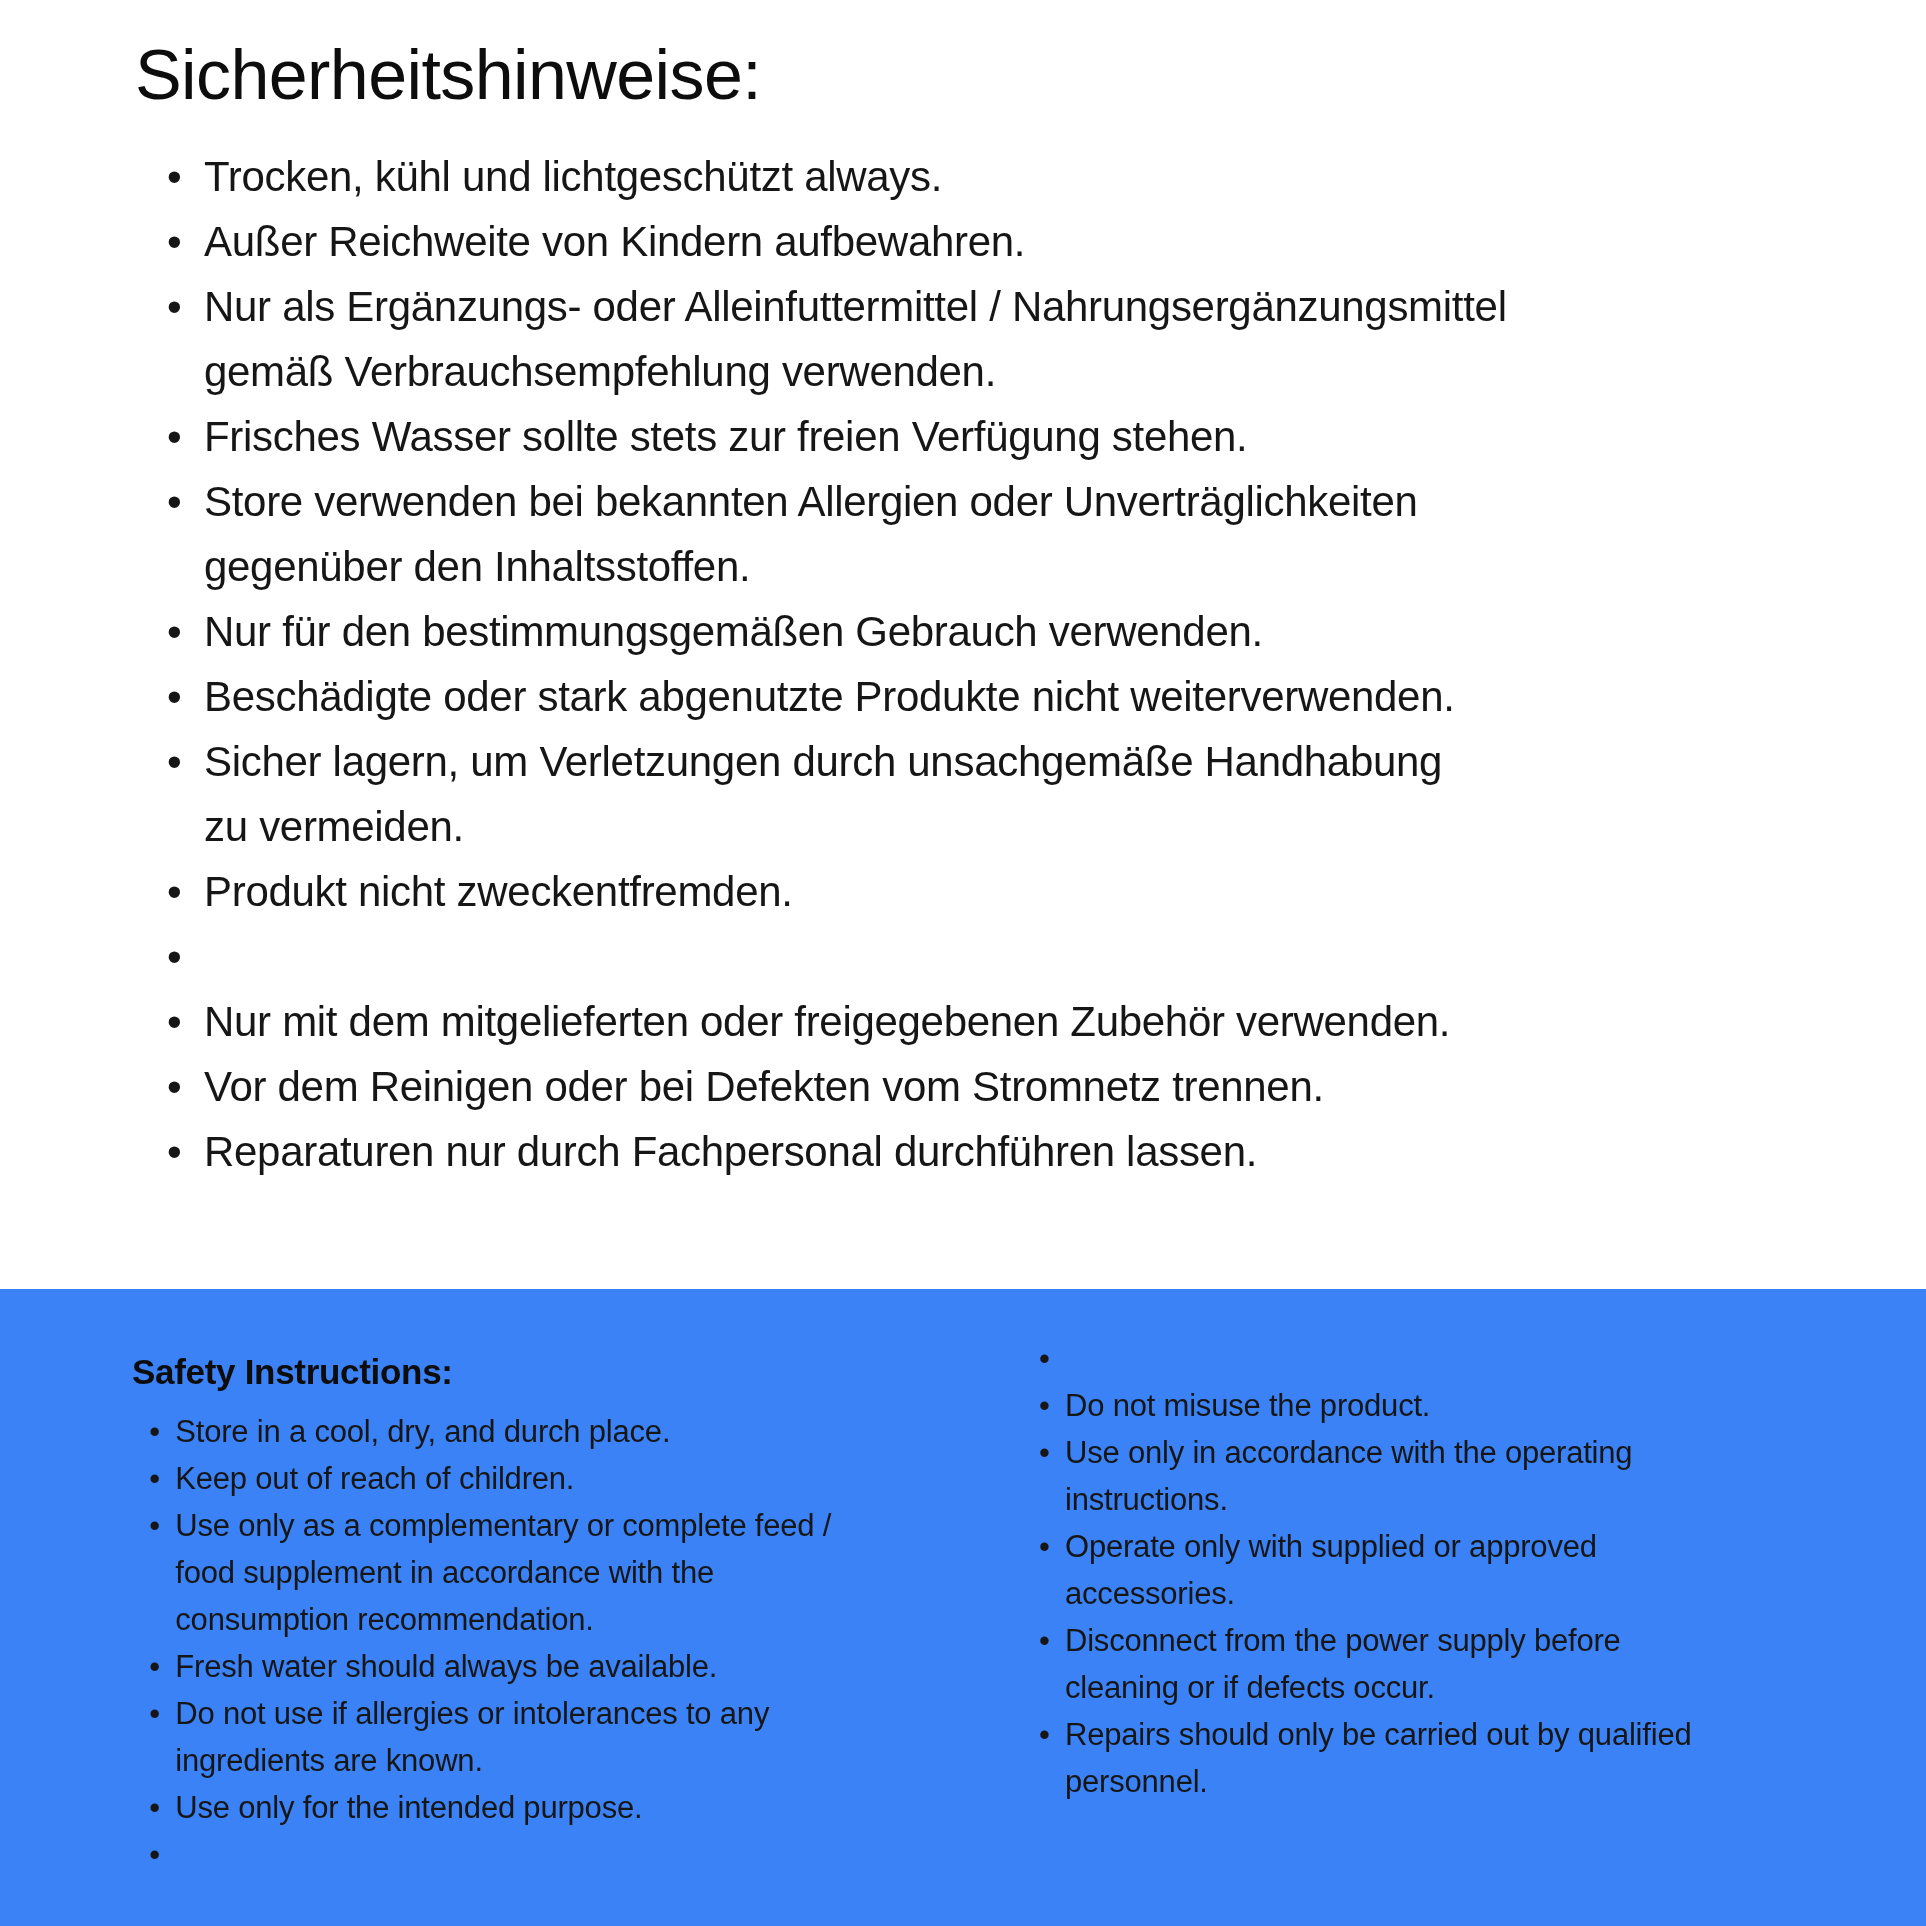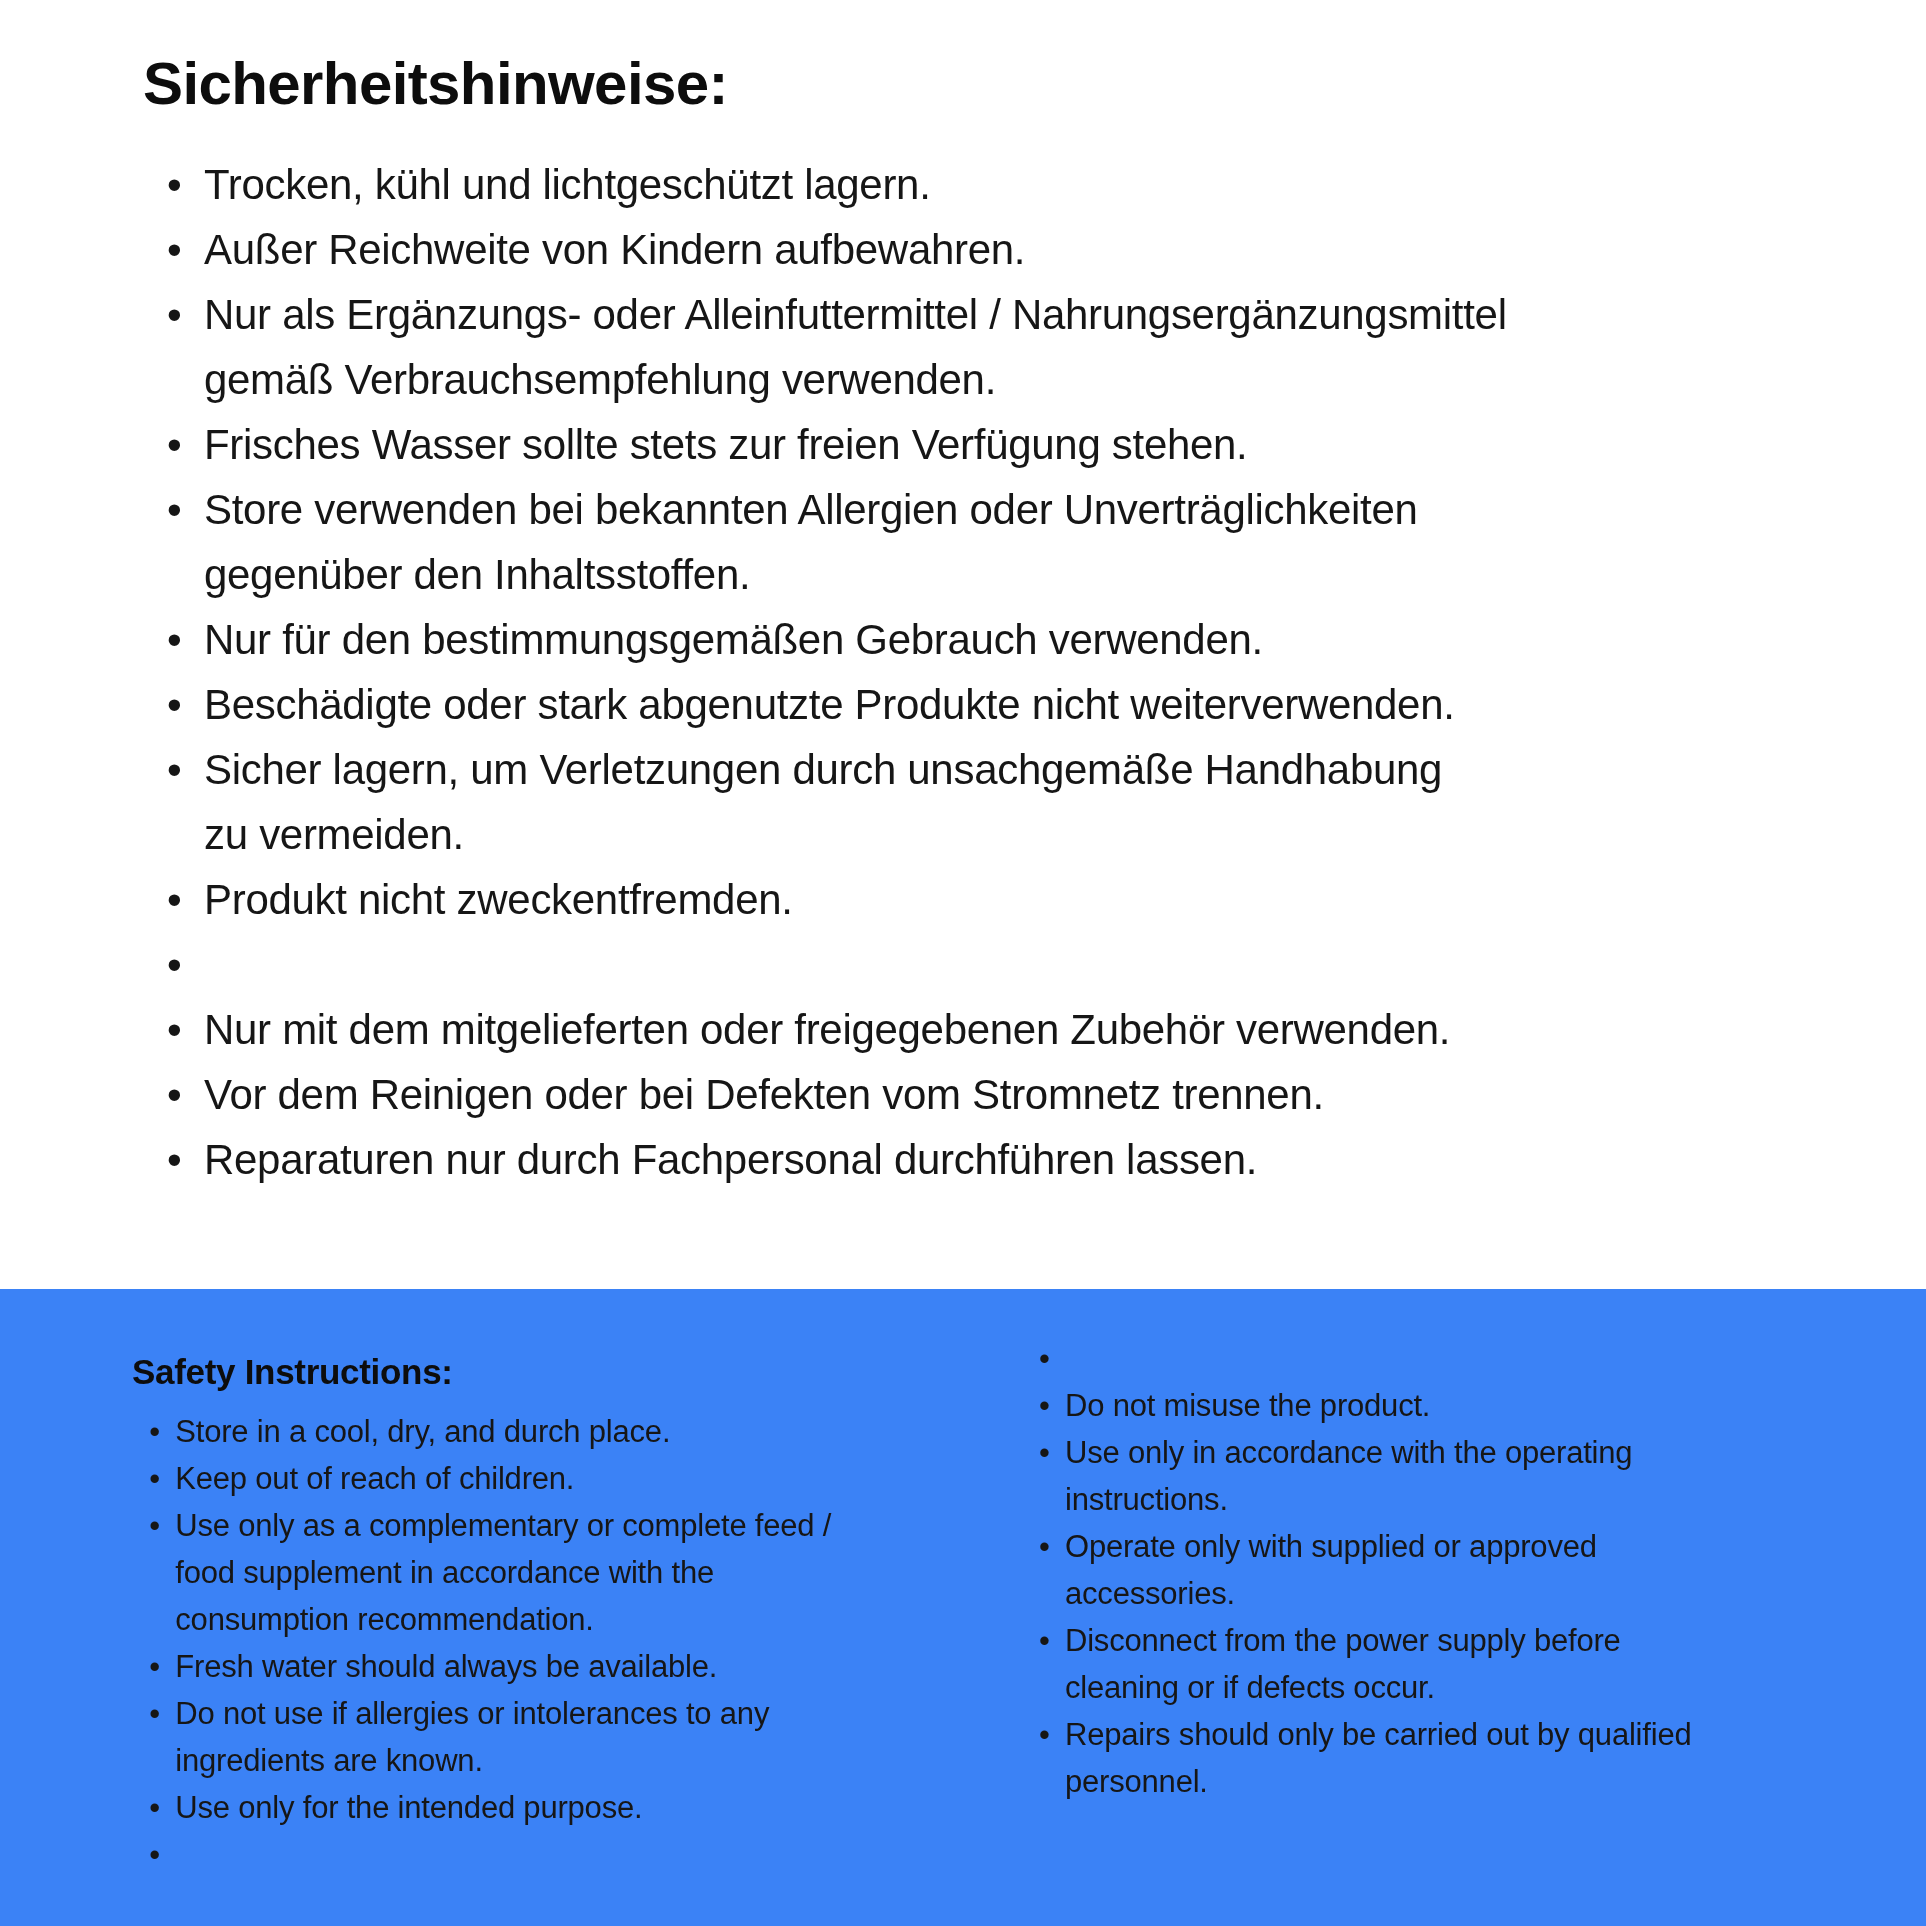--- a/index.html
+++ b/index.html
@@ -14,24 +14,24 @@
   }
 
   
   .de-section {
     position: absolute;
     left: 135px;
     top: 40px;
     width: 1734px;
   }
   .de-title {
-    margin: 8px;
-    font-size: 60px;
+    margin: 0;
+    font-size: 70px;
     line-height: 71px;
-    font-weight: 700;
+    font-weight: 400;
     letter-spacing: -0.6px;
     color: #0d0d0d;
   }
   .de-list {
     list-style: none;
     margin: 33px 0 0 0;
     padding: 0 0 0 32px;
     font-size: 42px;
     line-height: 65px;
     letter-spacing: -0.3px;
@@ -79,21 +79,21 @@
 </head>
 <body style="background: rgb(255, 255, 255); color: rgb(22, 22, 22);">
 
 <div>
 
   <section class="de-section">
     <h1 class="de-title">Sicherheitshinweise:</h1>
     <ul class="de-list">
         <li>
           <span class="dot">•</span>
-          <span class="txt">Trocken, kühl und lichtgeschützt lagern.</span>
+          <span class="txt">Trocken, kühl und lichtgeschützt always.</span>
         </li>
         <li>
           <span class="dot">•</span>
           <span class="txt">Außer Reichweite von Kindern aufbewahren.</span>
         </li>
         <li>
           <span class="dot">•</span>
           <span class="txt">Nur als Ergänzungs- oder Alleinfuttermittel / Nahrungsergänzungsmittel
 gemäß Verbrauchsempfehlung verwenden.</span>
         </li>

